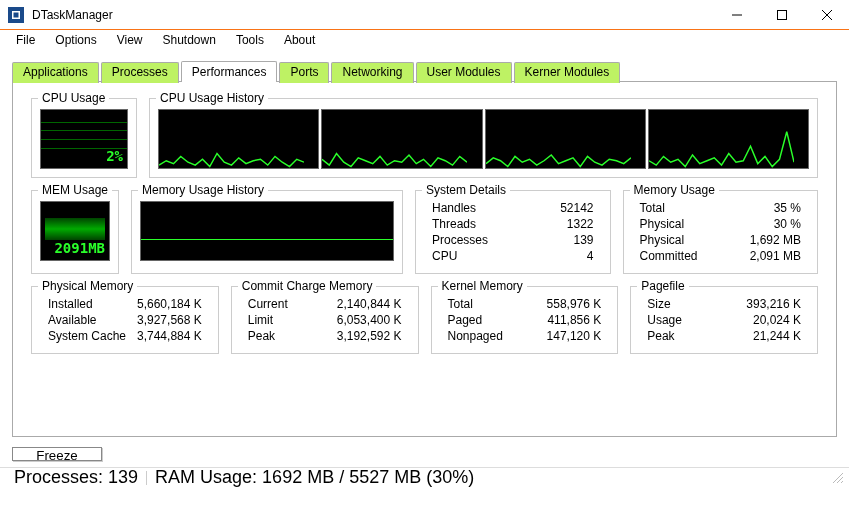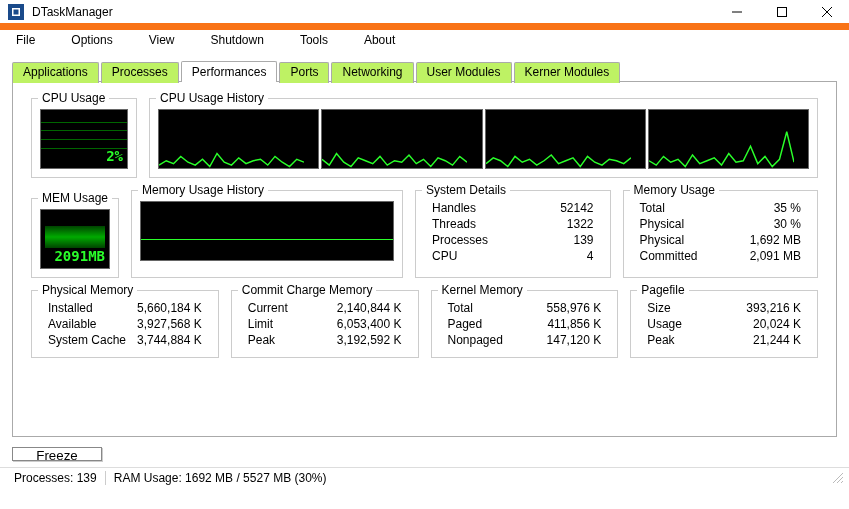--- a/index.html
+++ b/index.html
@@ -1,27 +1,27 @@
 <!DOCTYPE html>
 <html><head>
 <meta charset="utf-8">
 <style>
 * { box-sizing: border-box; margin: 0; padding: 0; font-family: "Segoe UI", Tahoma, sans-serif; }
 body { background: #fff; width: 849px; height: 509px; overflow: hidden; font-size: 12px; color: #000; }
 
 
-.titlebar { height: 30px; display: flex; align-items: center; border-bottom: 7px solid #f97316; }
+.titlebar { height: 30px; display: flex; align-items: center; border-bottom: 1px solid #f97316; }
 .titlebar .icon { width: 16px; height: 16px; background: #1a4a8a; margin: 0 8px; display: flex; align-items: center; justify-content: center; }
 .titlebar .icon svg { width: 10px; height: 10px; }
 .titlebar .title { flex: 1; }
 .winbtn { width: 45px; height: 30px; display: flex; align-items: center; justify-content: center; }
 .winbtn svg { width: 10px; height: 10px; stroke: #000; stroke-width: 1; fill: none; }
 
 
-.menubar { height: 20px; display: flex; align-items: center; padding: 0 6px; gap: 16px; }
+.menubar { height: 20px; display: flex; align-items: center; padding: 0 6px; gap: 0; }
 .menubar .mitem { padding: 2px 10px; }
 
 
 .tabrow { display: flex; margin: 10px 0 0 12px; }
 .tab { border: 1px solid #aaa; border-bottom: none; background: #fff; padding: 3px 10px; margin-right: 2px; position: relative; top: 1px; border-radius: 2px 2px 0 0; }
 .tab.active { background: #fff; z-index: 2; }
 .tab:not(.active) { background: #bef264; top: 2px; padding-top: 2px; padding-bottom: 2px; }
 .tabpanel { border: 1px solid #aaa; margin: 0 12px 6px 12px; padding: 16px 18px 20px 18px; height: 356px; }
 
 
@@ -35,38 +35,38 @@
 .monitor .fill { position: absolute; left: 4px; right: 4px; bottom: 20px; background: linear-gradient(#004400, #00aa00, #004400); }
 
 
 .row1 { display: flex; gap: 12px; margin-bottom: 12px; }
 .cpu-usage-box { width: 106px; }
 .cpu-history-box { flex: 1; }
 .history-panels { display: flex; gap: 2px; height: 60px; }
 .history-panels .monitor { flex: 1; height: 60px; }
 
 .row2 { display: flex; gap: 12px; margin-bottom: 12px; }
-.mem-usage-box { width: 88px; margin-top: 8px; }
+.mem-usage-box { width: 88px; }
 .mem-history-box { width: 272px; }
 .sysdetails-box, .memusage-box { flex: 1; }
 
 .row3 { display: flex; gap: 12px; }
 .row3 .group { flex: 1; }
 
 
 .kv { display: grid; grid-template-columns: auto auto; }
 .kv .k { padding: 0 4px 2px 8px; }
 .kv .v { text-align: right; padding: 0 8px 2px 4px; }
 
 
 .bottombar { padding: 4px 12px; }
 .freeze { width: 90px; height: 14px; border: 1px solid #888; background: #fff; box-shadow: 1px 1px 0 #ccc; }
 
 
-.statusbar { height: 20px; border-top: 1px solid #ddd; display: flex; align-items: center; padding: 0 6px; font-size: 12px; }
+.statusbar { height: 20px; border-top: 1px solid #ddd; display: flex; align-items: center; padding: 0 6px; font-size: 18px; }
 .statusbar .cell { padding: 0 8px; }
 .statusbar .sep { width: 1px; height: 14px; background: #ccc; }
 .statusbar .grip { margin-left: auto; color: #aaa; font-size: 10px; }
 .statusbar .grip svg { width: 12px; height: 12px; }
 
 
 .spark { position: absolute; left: 0; right: 0; bottom: 0; height: 100%; }
 .spark path { stroke: #2aff2a; stroke-width: 1; fill: none; }
 .memline { position: absolute; left: 0; right: 0; border-top: 1px solid #2aff2a; }
 </style>

